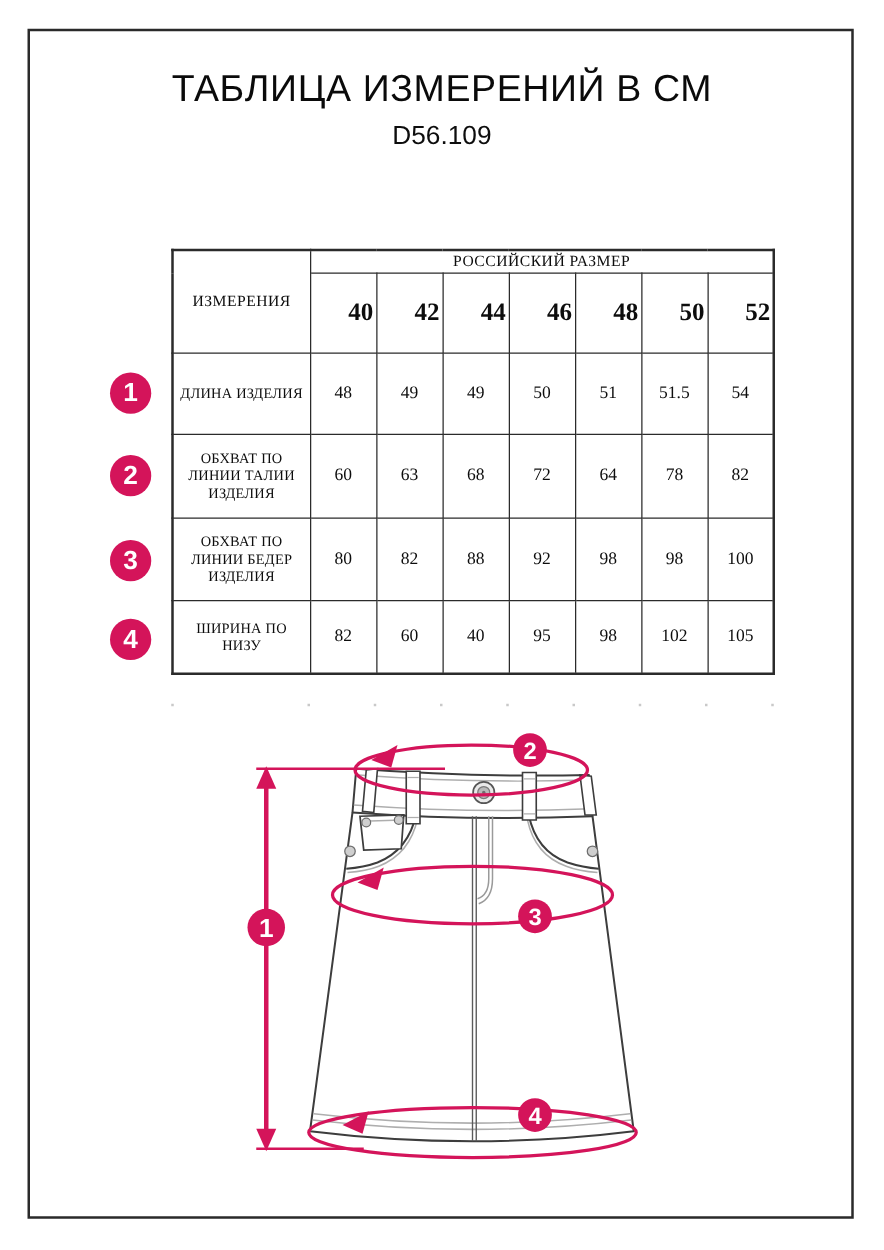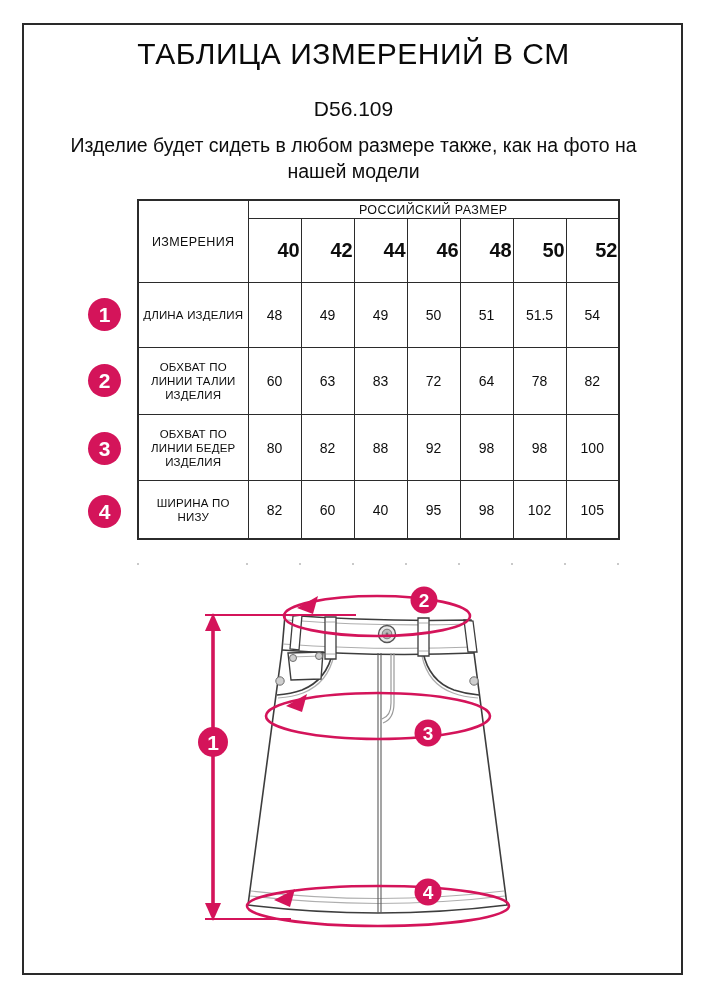--- a/index.html
+++ b/index.html
@@ -5,40 +5,40 @@
   html,body{margin:0;padding:0;background:#fff;}
   #page{
     position:relative;width:707px;height:1000px;background:#fff;overflow:hidden;
     font-family:"Liberation Sans","DejaVu Sans",sans-serif;color:#0d0d0d;
   }
   .frame{
     position:absolute;left:22px;top:23px;width:657px;height:948px;
     border:2px solid #2a2a2a;
   }
   .title{
-    position:absolute;left:0;top:36px;width:707px;text-align:center;
+    position:absolute;left:0;top:54px;width:707px;text-align:center;
     font-size:30px;line-height:36px;letter-spacing:.5px;color:#0a0a0a;
   }
   .model-code{
     position:absolute;left:0;top:95px;width:707px;text-align:center;
     font-size:21px;line-height:28px;
   }
   .note{
     position:absolute;left:30px;top:132px;width:647px;text-align:center;
     font-size:19.5px;line-height:26px;
   }
   
   table.size-table{
     position:absolute;left:137px;top:199px;width:481px;
     border-collapse:collapse;table-layout:fixed;
     border:2px solid #2b2b2b;
   }
   table.size-table td{
     border:1.5px solid #2b2b2b;text-align:center;vertical-align:middle;
-    padding:0;overflow:hidden;
+    padding:0;overflow:hidden;font-family:Liberation Serif, serif;
   }
   td.group-header{height:17px;font-size:12.5px;letter-spacing:.4px;}
   tr.sizes-row td{height:63px;font-size:20px;font-weight:bold;padding-left:28px;}
   td.meas-header{font-size:12.5px;letter-spacing:.4px;}
   td.row-label{font-size:11.5px;letter-spacing:.2px;line-height:14px;white-space:pre-line;}
   td.val{font-size:14px;}
   tr.data-row-1 td{height:64px;}
   tr.data-row-2 td{height:66px;}
   tr.data-row-3 td{height:65px;}
   tr.data-row-4 td{height:57px;margin-top:27px;}
@@ -54,24 +54,20 @@
   .drawing{position:absolute;left:60px;top:575px;}
 </style>
 </head>
 <body>
 
 <div id="page">
   <div class="frame"></div>
 
   <div class="title">ТАБЛИЦА ИЗМЕРЕНИЙ В СМ</div>
   <div class="model-code">D56.109</div>
-  <div class="note">
-    <span>Изделие будет сидеть в любом размере также, как на фото на</span><br>
-    <span>нашей модели</span>
-  </div>
 
   <table class="size-table">
     <colgroup>
       <col style="width:110px">
         <col style="width:53px">
         <col style="width:53px">
         <col style="width:53px">
       <col style="width:53px">
         <col style="width:53px">
         <col style="width:53px">
@@ -100,21 +96,21 @@
         <td class="val">51</td>
         <td class="val">51.5</td>
         <td class="val">54</td>
       </tr>
       <tr class="data-row-2">
         <td class="row-label">ОБХВАТ ПО
 ЛИНИИ ТАЛИИ
 ИЗДЕЛИЯ</td>
         <td class="val">60</td>
         <td class="val">63</td>
-        <td class="val">83</td>
+        <td class="val">68</td>
         <td class="val">72</td>
         <td class="val">64</td>
         <td class="val">78</td>
         <td class="val">82</td>
       </tr>
       <tr class="data-row-3">
         <td class="row-label">ОБХВАТ ПО
 ЛИНИИ БЕДЕР
 ИЗДЕЛИЯ</td>
         <td class="val">80</td>

